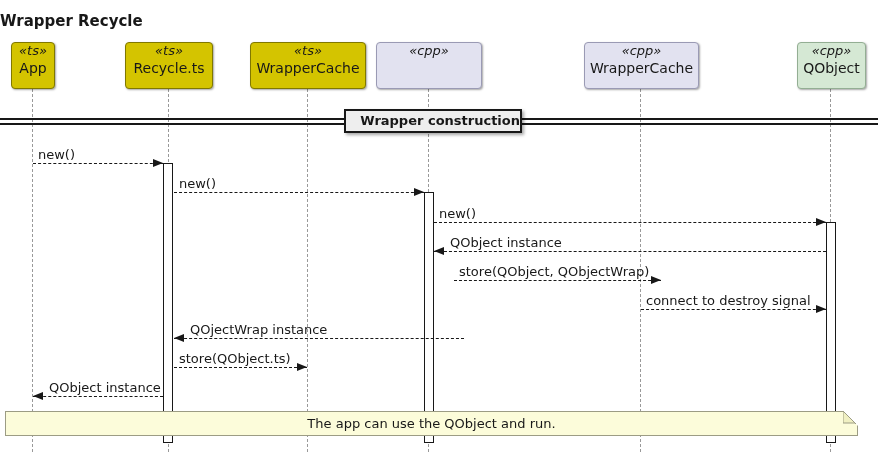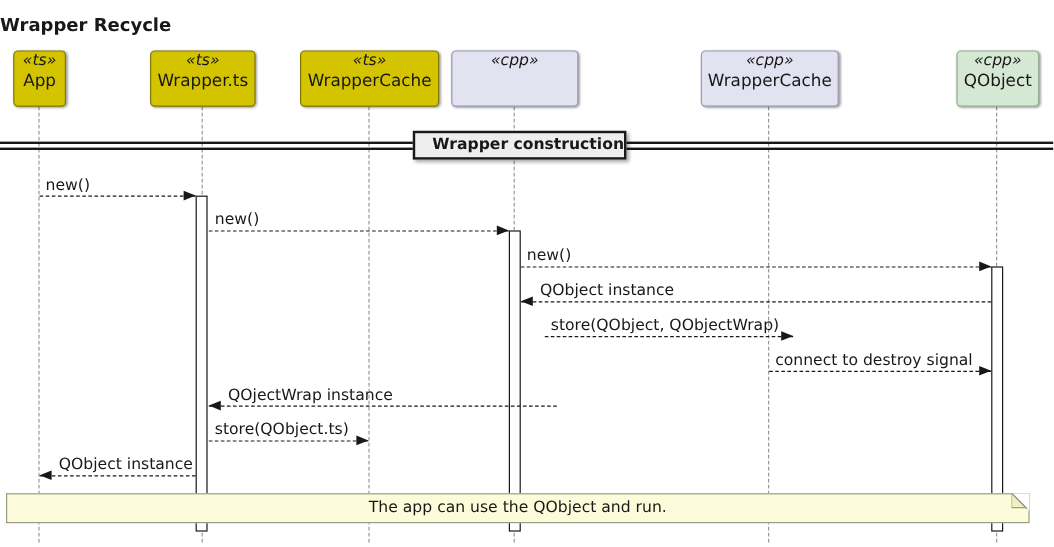--- a/index.html
+++ b/index.html
@@ -87,21 +87,21 @@
   <div class="lifeline" style="left:428px"></div>
   <div class="lifeline" style="left:640px"></div>
   <div class="lifeline" style="left:830px"></div>
 
   <div class="participant p-ts" style="left:11px;width:44px;">
     <div class="stereo">«ts»</div>
     <div class="pname">App</div>
   </div>
   <div class="participant p-ts" style="left:125px;width:88px;">
     <div class="stereo">«ts»</div>
-    <div class="pname">Wrapper.ts</div>
+    <div class="pname">Recycle.ts</div>
   </div>
   <div class="participant p-ts" style="left:250px;width:116px;">
     <div class="stereo">«ts»</div>
     <div class="pname">WrapperCache</div>
   </div>
   <div class="participant p-cpp" style="left:376px;width:106px;">
     <div class="stereo">«cpp»</div>
   </div>
   <div class="participant p-cpp" style="left:584px;width:115px;">
     <div class="stereo">«cpp»</div>

